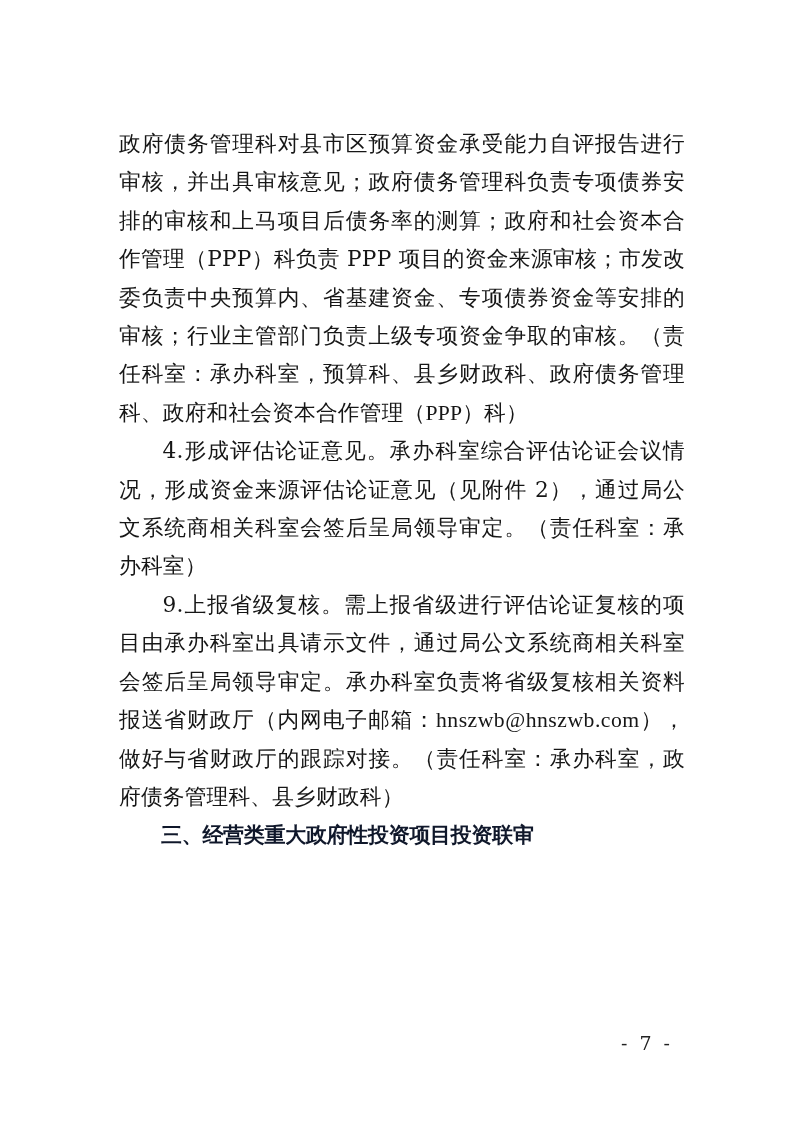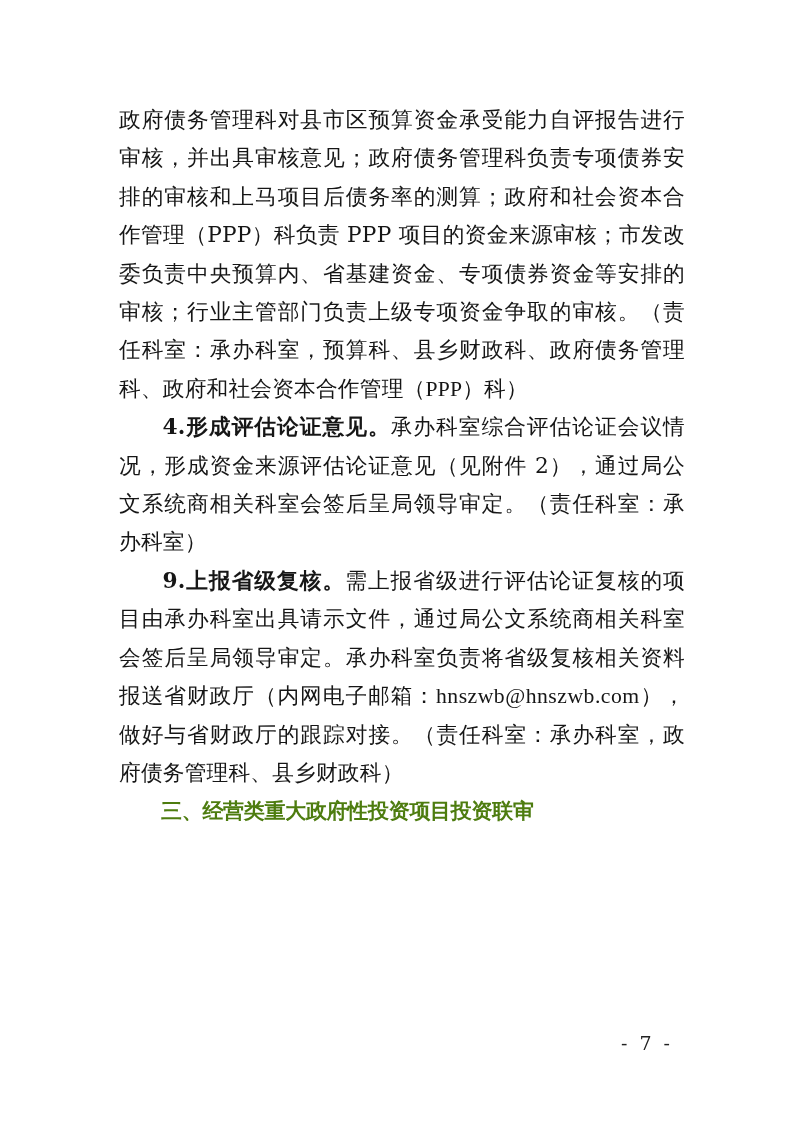--- a/index.html
+++ b/index.html
@@ -20,33 +20,33 @@
   }
   .para {
     margin: 0;
     font-size: 21.7px;
     line-height: 38.4px;
     text-align: justify;
     text-justify: inter-ideograph;
     letter-spacing: 0.2px;
   }
   .indent { text-indent: 2em; }
-  .no-indent { text-indent: 0; }
-  .run-bold { font-weight: bold; margin-top: 36px; }
+  .no-indent { text-indent: 0; margin-top: 24px; }
+  .run-bold { font-weight: normal; margin-top: 36px; }
   .run-kai { font-family: "Liberation Serif", serif; }
   .run-email { font-family: "Liberation Serif", serif; letter-spacing: 0.5px; }
   .heading {
     margin: 0;
     font-size: 21px;
     line-height: 38.4px;
     font-weight: bold;
     font-family: "Liberation Sans", "DejaVu Sans", sans-serif;
     text-indent: 2em;
     letter-spacing: -0.3px;
-    color: #4d7c0f;
+    color: #0f172a;
   }
   .page-number {
     position: absolute;
     left: 621px;
     top: 1031px;
     font-size: 19px;
     line-height: 24px;
     letter-spacing: 3px;
     font-family: "DejaVu Serif", "Liberation Serif", serif;
     color: #222222;

